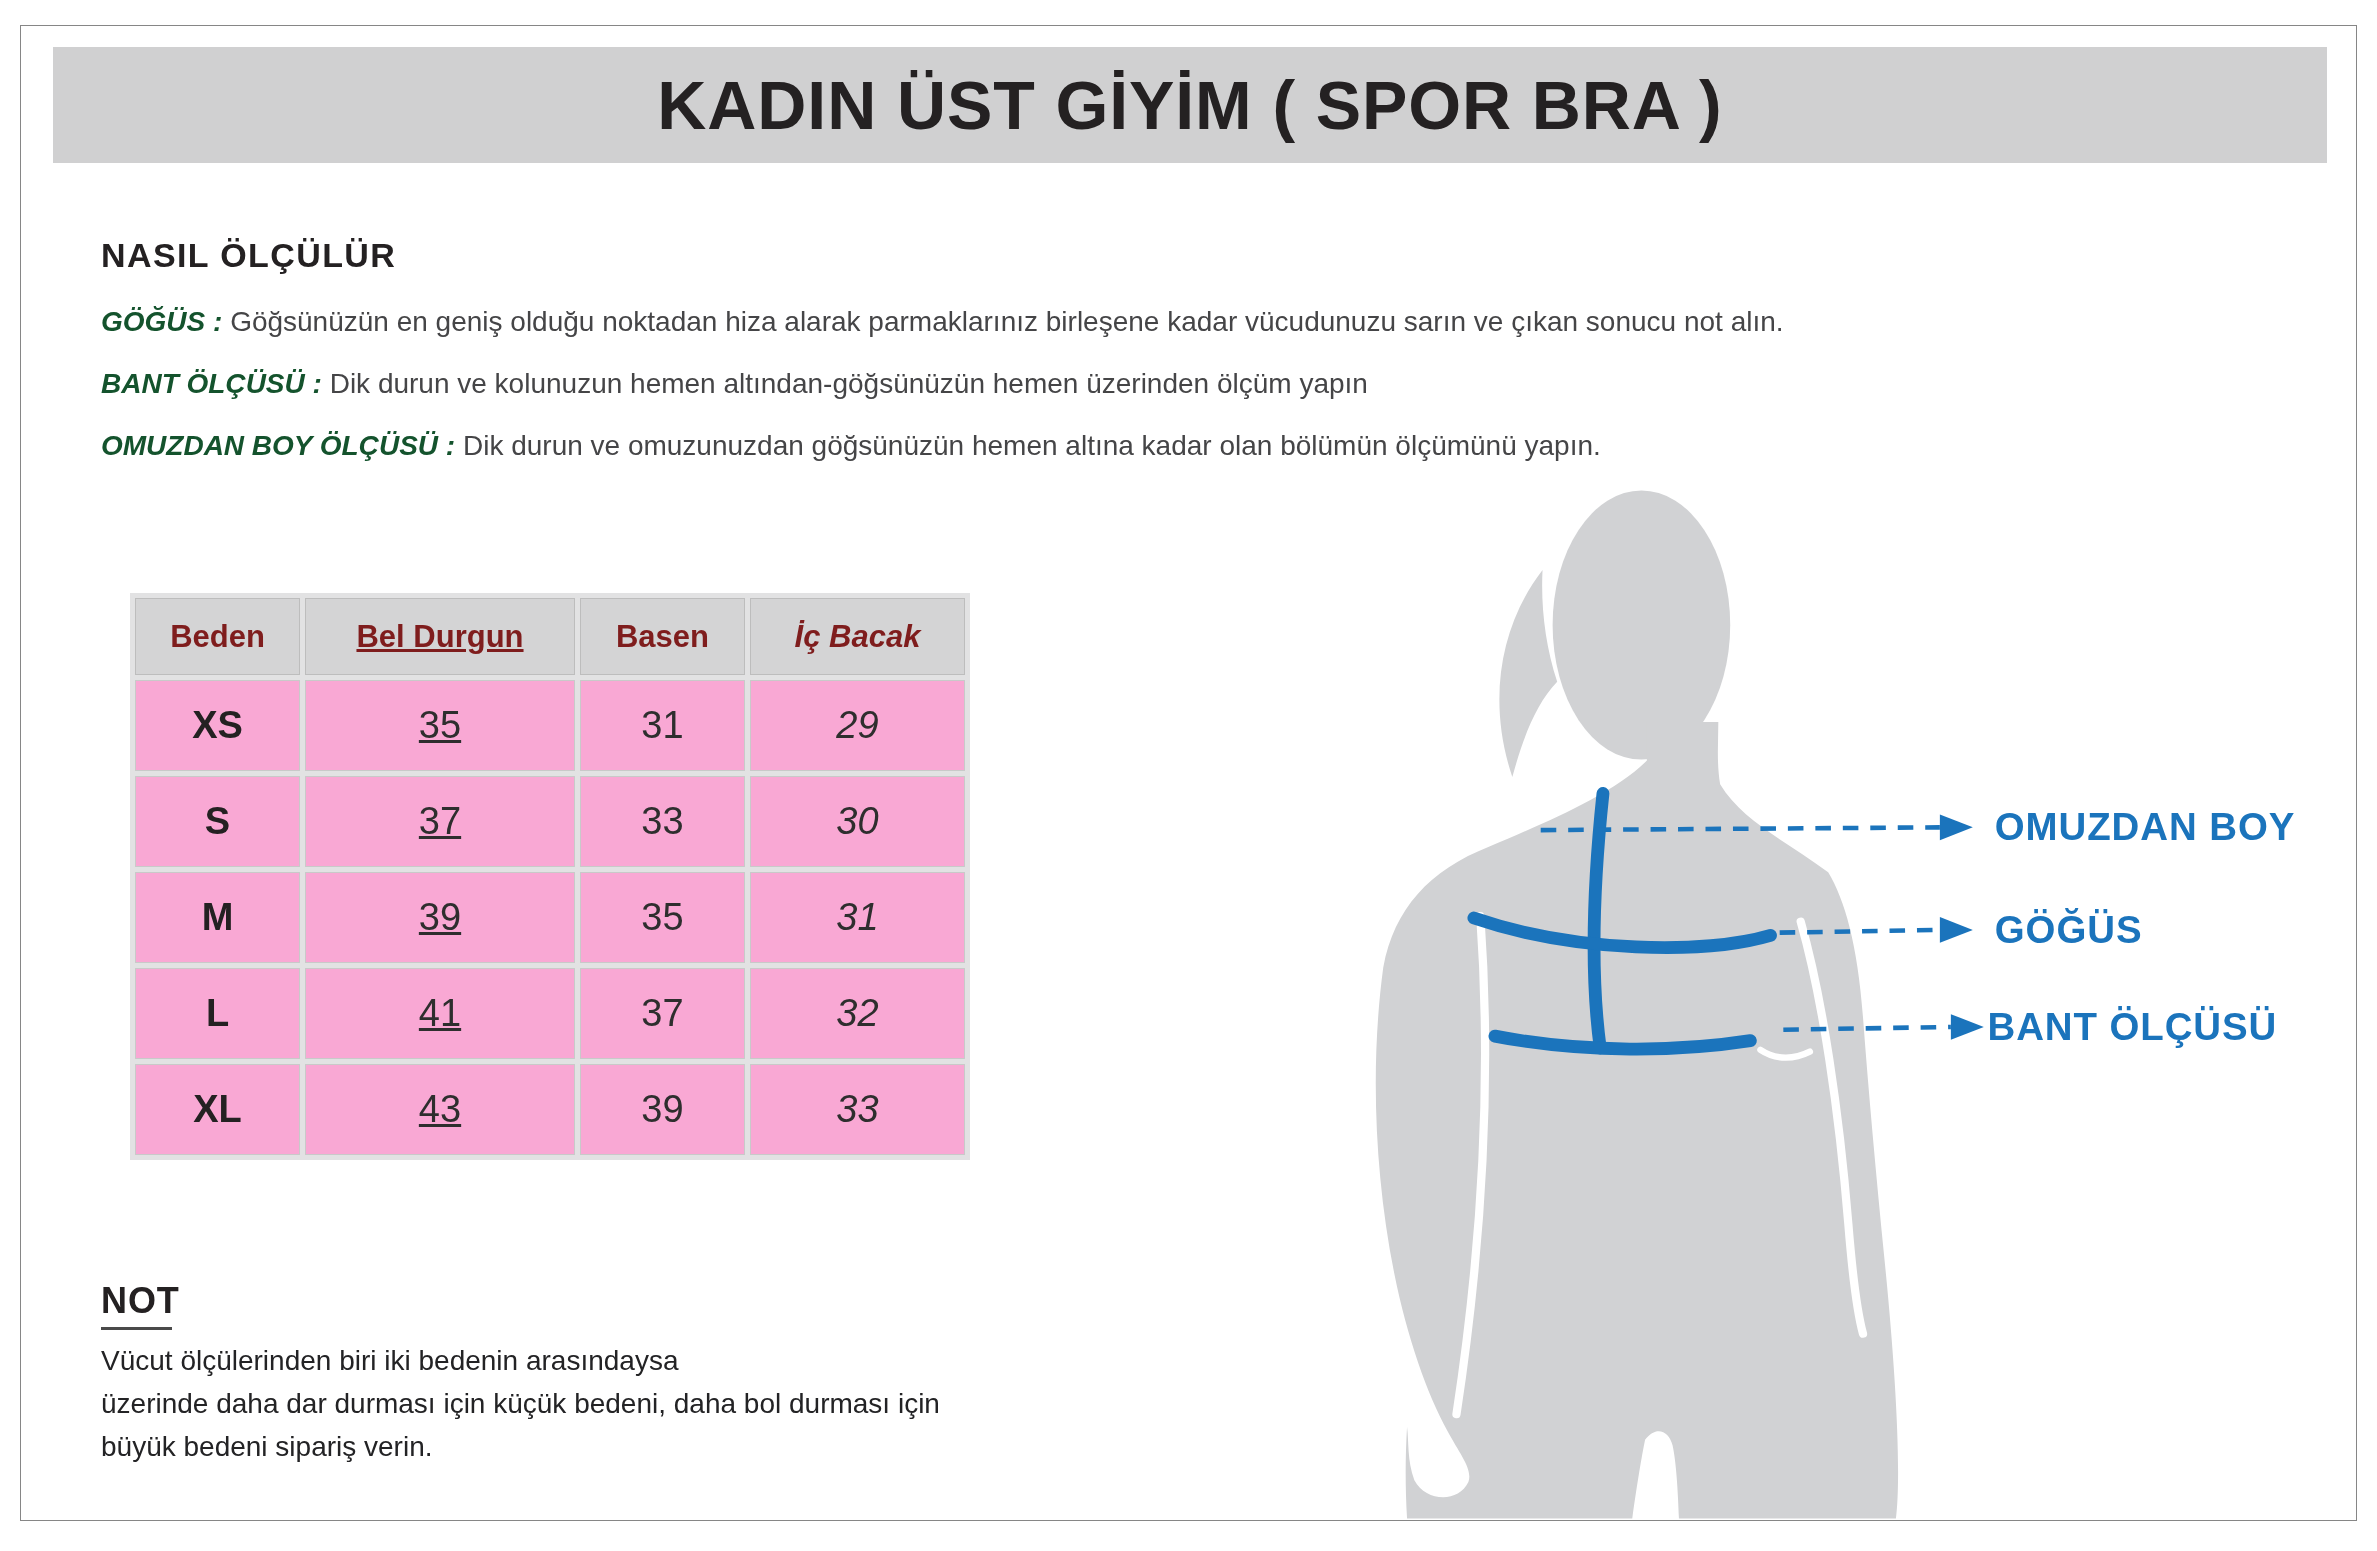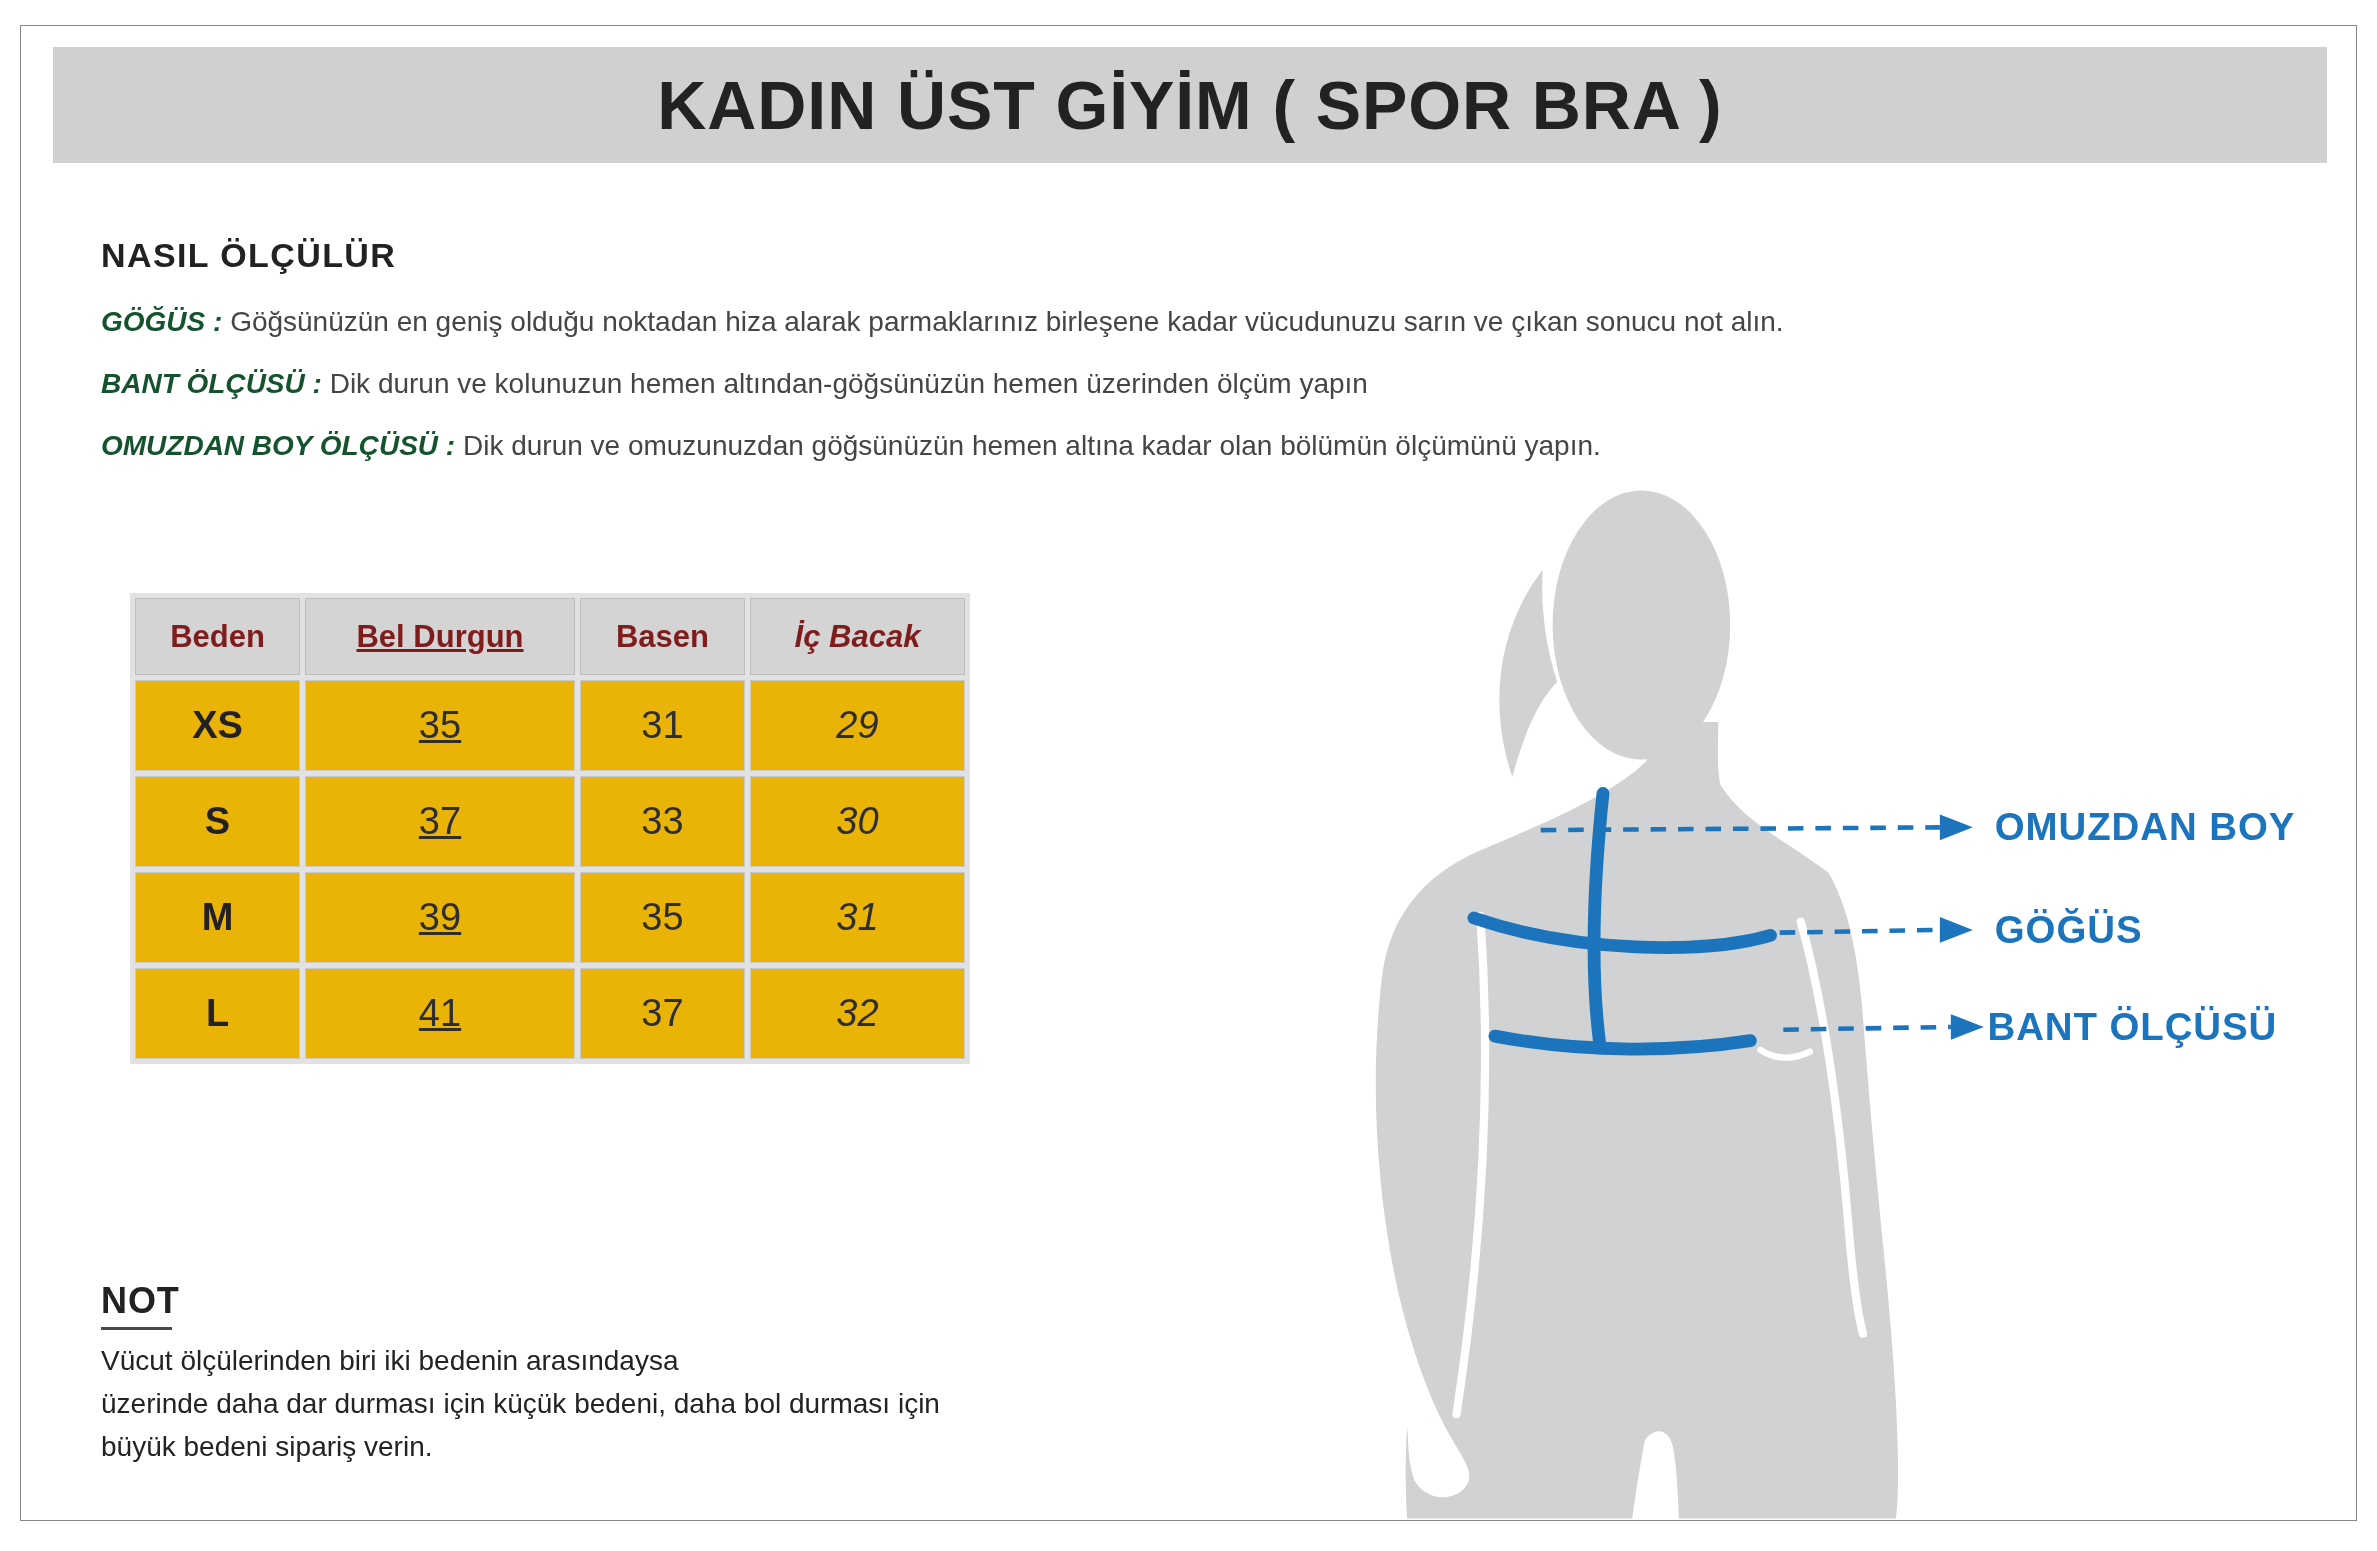--- a/index.html
+++ b/index.html
@@ -28,21 +28,21 @@
   table.size-table{
     position:absolute;left:130px;top:593px;
     border-collapse:separate;border-spacing:5.5px;background:#e2e2e3;
   }
   .size-table th{
     background:#d4d4d5;border:0.9px solid #bdbdbd;
     font-size:31px;font-weight:bold;color:#7f1d1d;
     height:73px;text-align:center;vertical-align:middle;
   }
   .size-table td{
-    background:#eab308;border:0.9px solid #c9c9c9;
+    background:#f9a8d4;border:0.9px solid #c9c9c9;
     font-size:38px;font-weight:normal;color:#2e2e2e;
     height:87px;text-align:center;vertical-align:middle;
   }
   .size-table td.size-cell{font-weight:bold;color:#242122;}
   .size-table .c1{width:161px;} .size-table .c2{width:266px;text-decoration:underline;}
   .size-table .c3{width:161px;} .size-table .c4{width:211px;font-style:italic;}
   .note{position:absolute;left:101px;top:1280px;width:1191px;}
   .note-heading{margin:0;font-size:36px;font-weight:bold;letter-spacing:0.9px;color:#242122;}
   .note-underline{width:71px;height:3.7px;background:#4a4a4a;margin-top:4.6px;}
   .note-lines{margin-top:9.2px;}
@@ -96,20 +96,26 @@
       <td class="size-cell c1">M</td>
       <td class="c2">39</td>
       <td class="c3">35</td>
       <td class="c4">31</td>
     </tr>
     <tr>
       <td class="size-cell c1">L</td>
       <td class="c2">41</td>
       <td class="c3">37</td>
       <td class="c4">32</td>
+    </tr>
+    <tr>
+      <td class="size-cell c1">XL</td>
+      <td class="c2">43</td>
+      <td class="c3">39</td>
+      <td class="c4">33</td>
     </tr>
   </tbody>
 </table>
 
 <div class="note">
   <p class="note-heading">NOT</p>
   <div class="note-underline"></div>
   <div class="note-lines">
     <p class="note-line">Vücut ölçülerinden biri iki bedenin arasındaysa</p>
     <p class="note-line">üzerinde daha dar durması için küçük bedeni, daha bol durması için</p>

